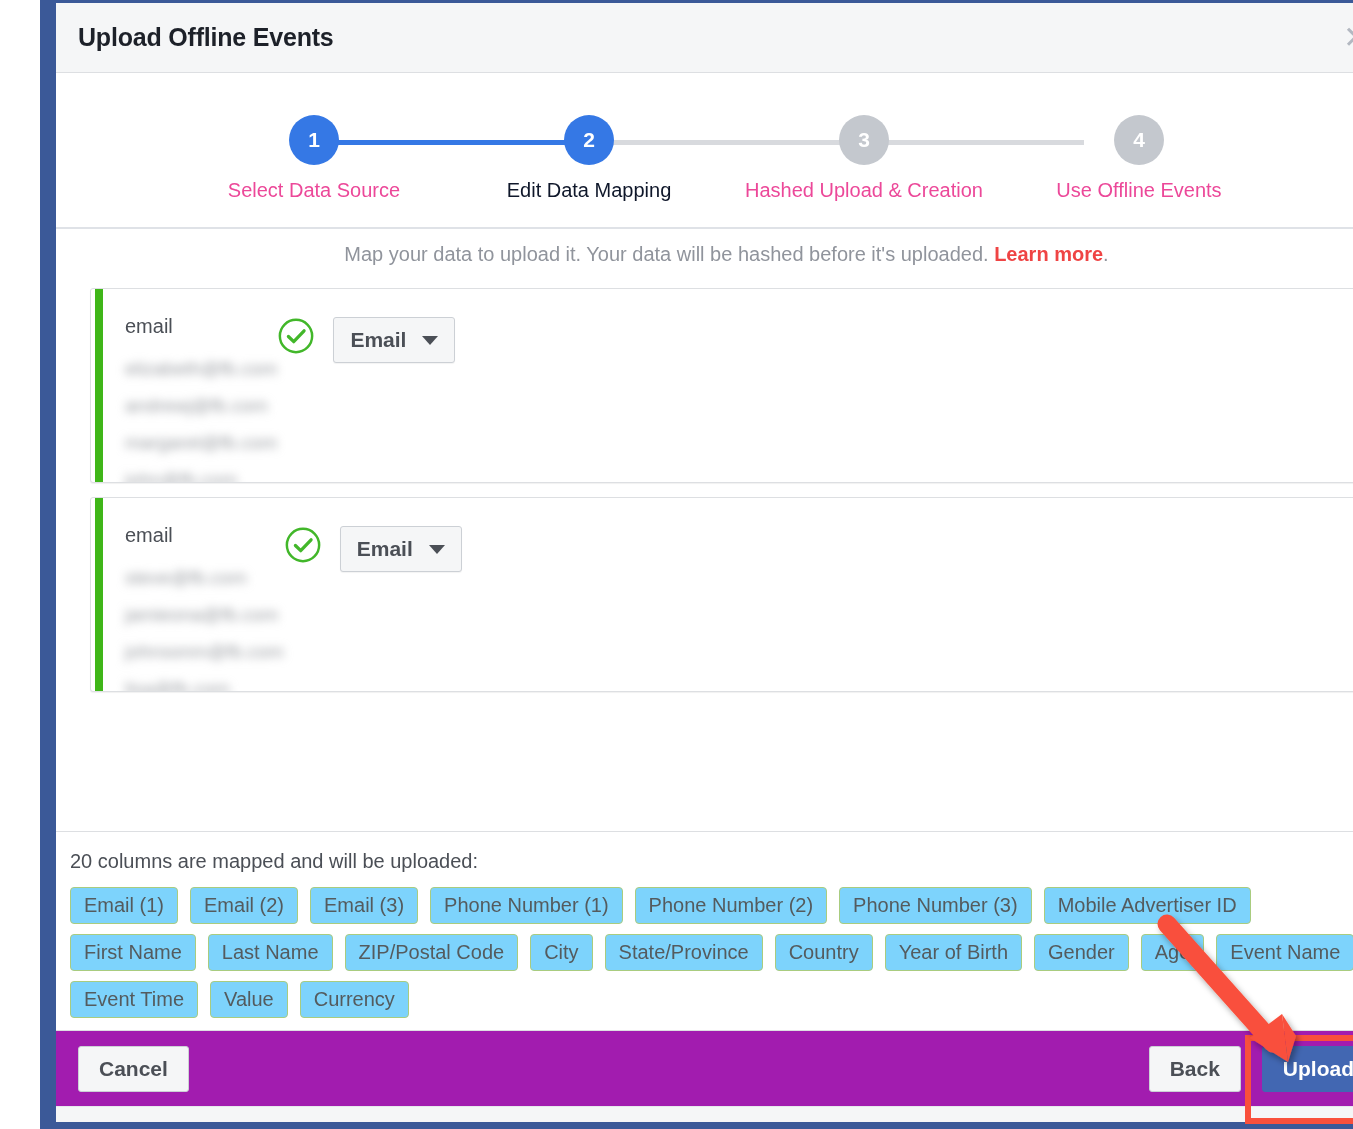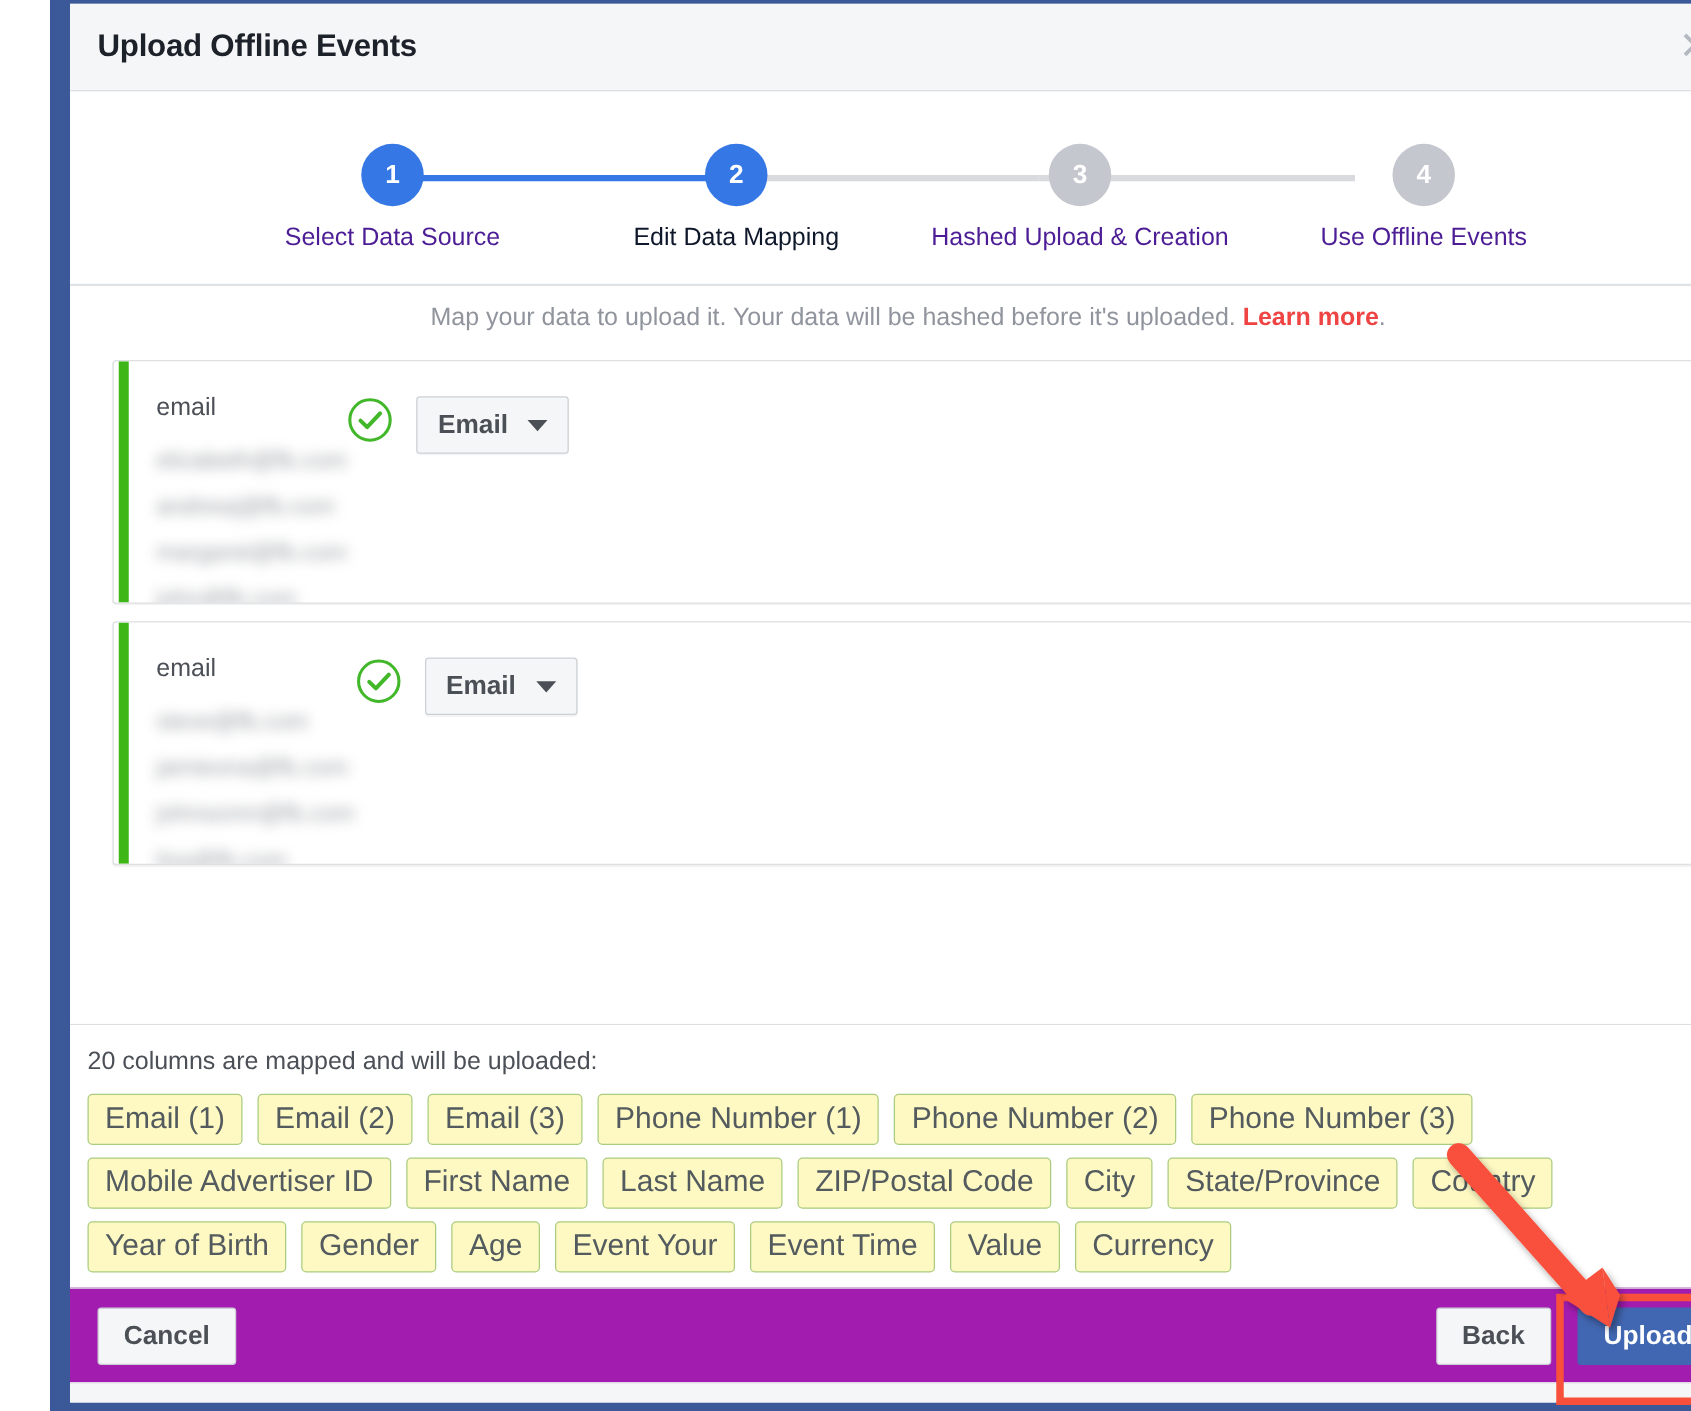--- a/index.html
+++ b/index.html
@@ -97,21 +97,21 @@
     display: flex; align-items: center; justify-content: center;
     font-size: 21px;
     font-weight: bold;
     color: #ffffff;
     background: #c4c8ce;
   }
   .step.done .step-circle, .step.active .step-circle { background: #3578e5; }
   .step-label {
     margin-top: 14px;
     font-size: 20px;
-    color: #4c1d95;
+    color: #ec4899;
     white-space: nowrap;
   }
   .step.active .step-label { color: #0f172a; }
   .step-line {
     position: absolute;
     top: 25px;
     height: 5px;
     background: #d8dade;
     z-index: 1;
   }
@@ -224,23 +224,23 @@
     margin-bottom: 14px;
   }
   .chips {
     display: flex;
     flex-wrap: wrap;
     gap: 10px 12px;
   }
   .chip {
     border: 1px solid #a9cc7f;
     border-radius: 4px;
-    background: #fef9c3;
+    background: #7dd3fc;
     color: #545b5e;
-    font-size: 24px;
+    font-size: 20px;
     padding: 7px 13px 8px 13px;
     white-space: nowrap;
     line-height: 1;
   }
 
   
   .dlg-footer {
     flex: none;
     border-top: 1px solid #dddfe2;
     background: #a21caf;
@@ -402,21 +402,21 @@
             <div class="chip">Mobile Advertiser ID</div>
             <div class="chip">First Name</div>
             <div class="chip">Last Name</div>
             <div class="chip">ZIP/Postal Code</div>
             <div class="chip">City</div>
             <div class="chip">State/Province</div>
             <div class="chip">Country</div>
             <div class="chip">Year of Birth</div>
             <div class="chip">Gender</div>
             <div class="chip">Age</div>
-            <div class="chip">Event Your</div>
+            <div class="chip">Event Name</div>
             <div class="chip">Event Time</div>
             <div class="chip">Value</div>
             <div class="chip">Currency</div>
           </div>
       </div>
 
       <div class="dlg-footer">
         <button class="btn">Cancel</button>
         <div class="footer-right">
           <button class="btn">Back</button>

